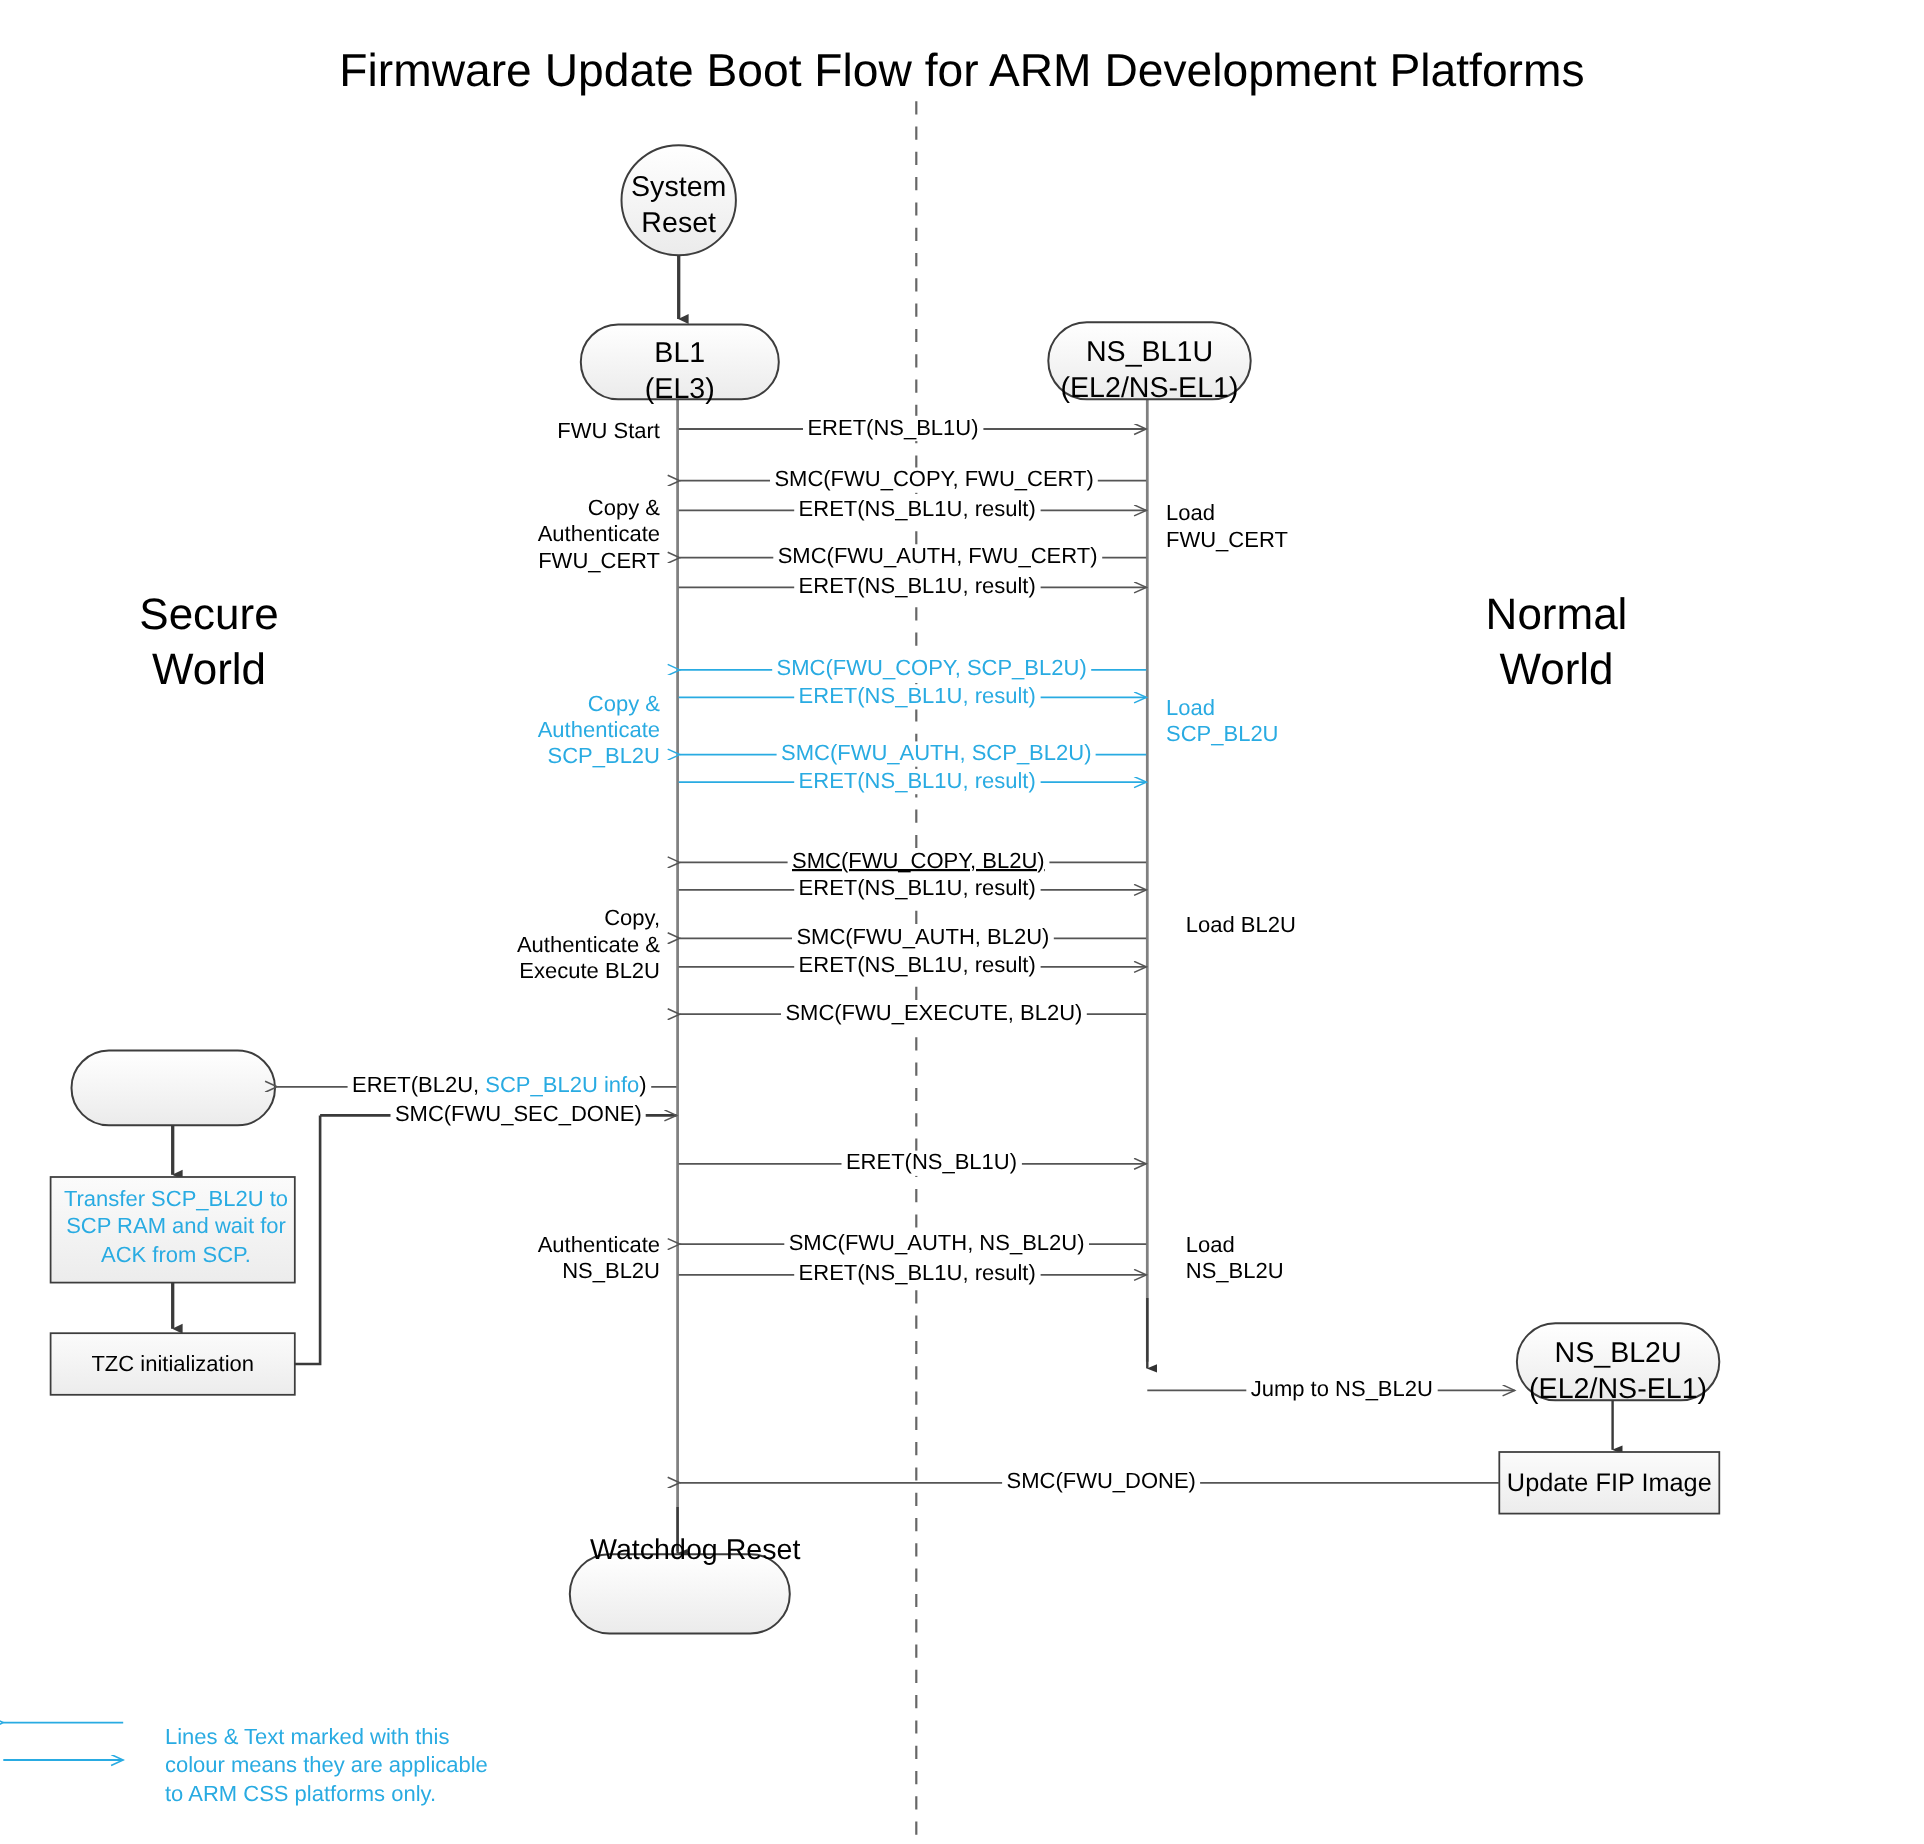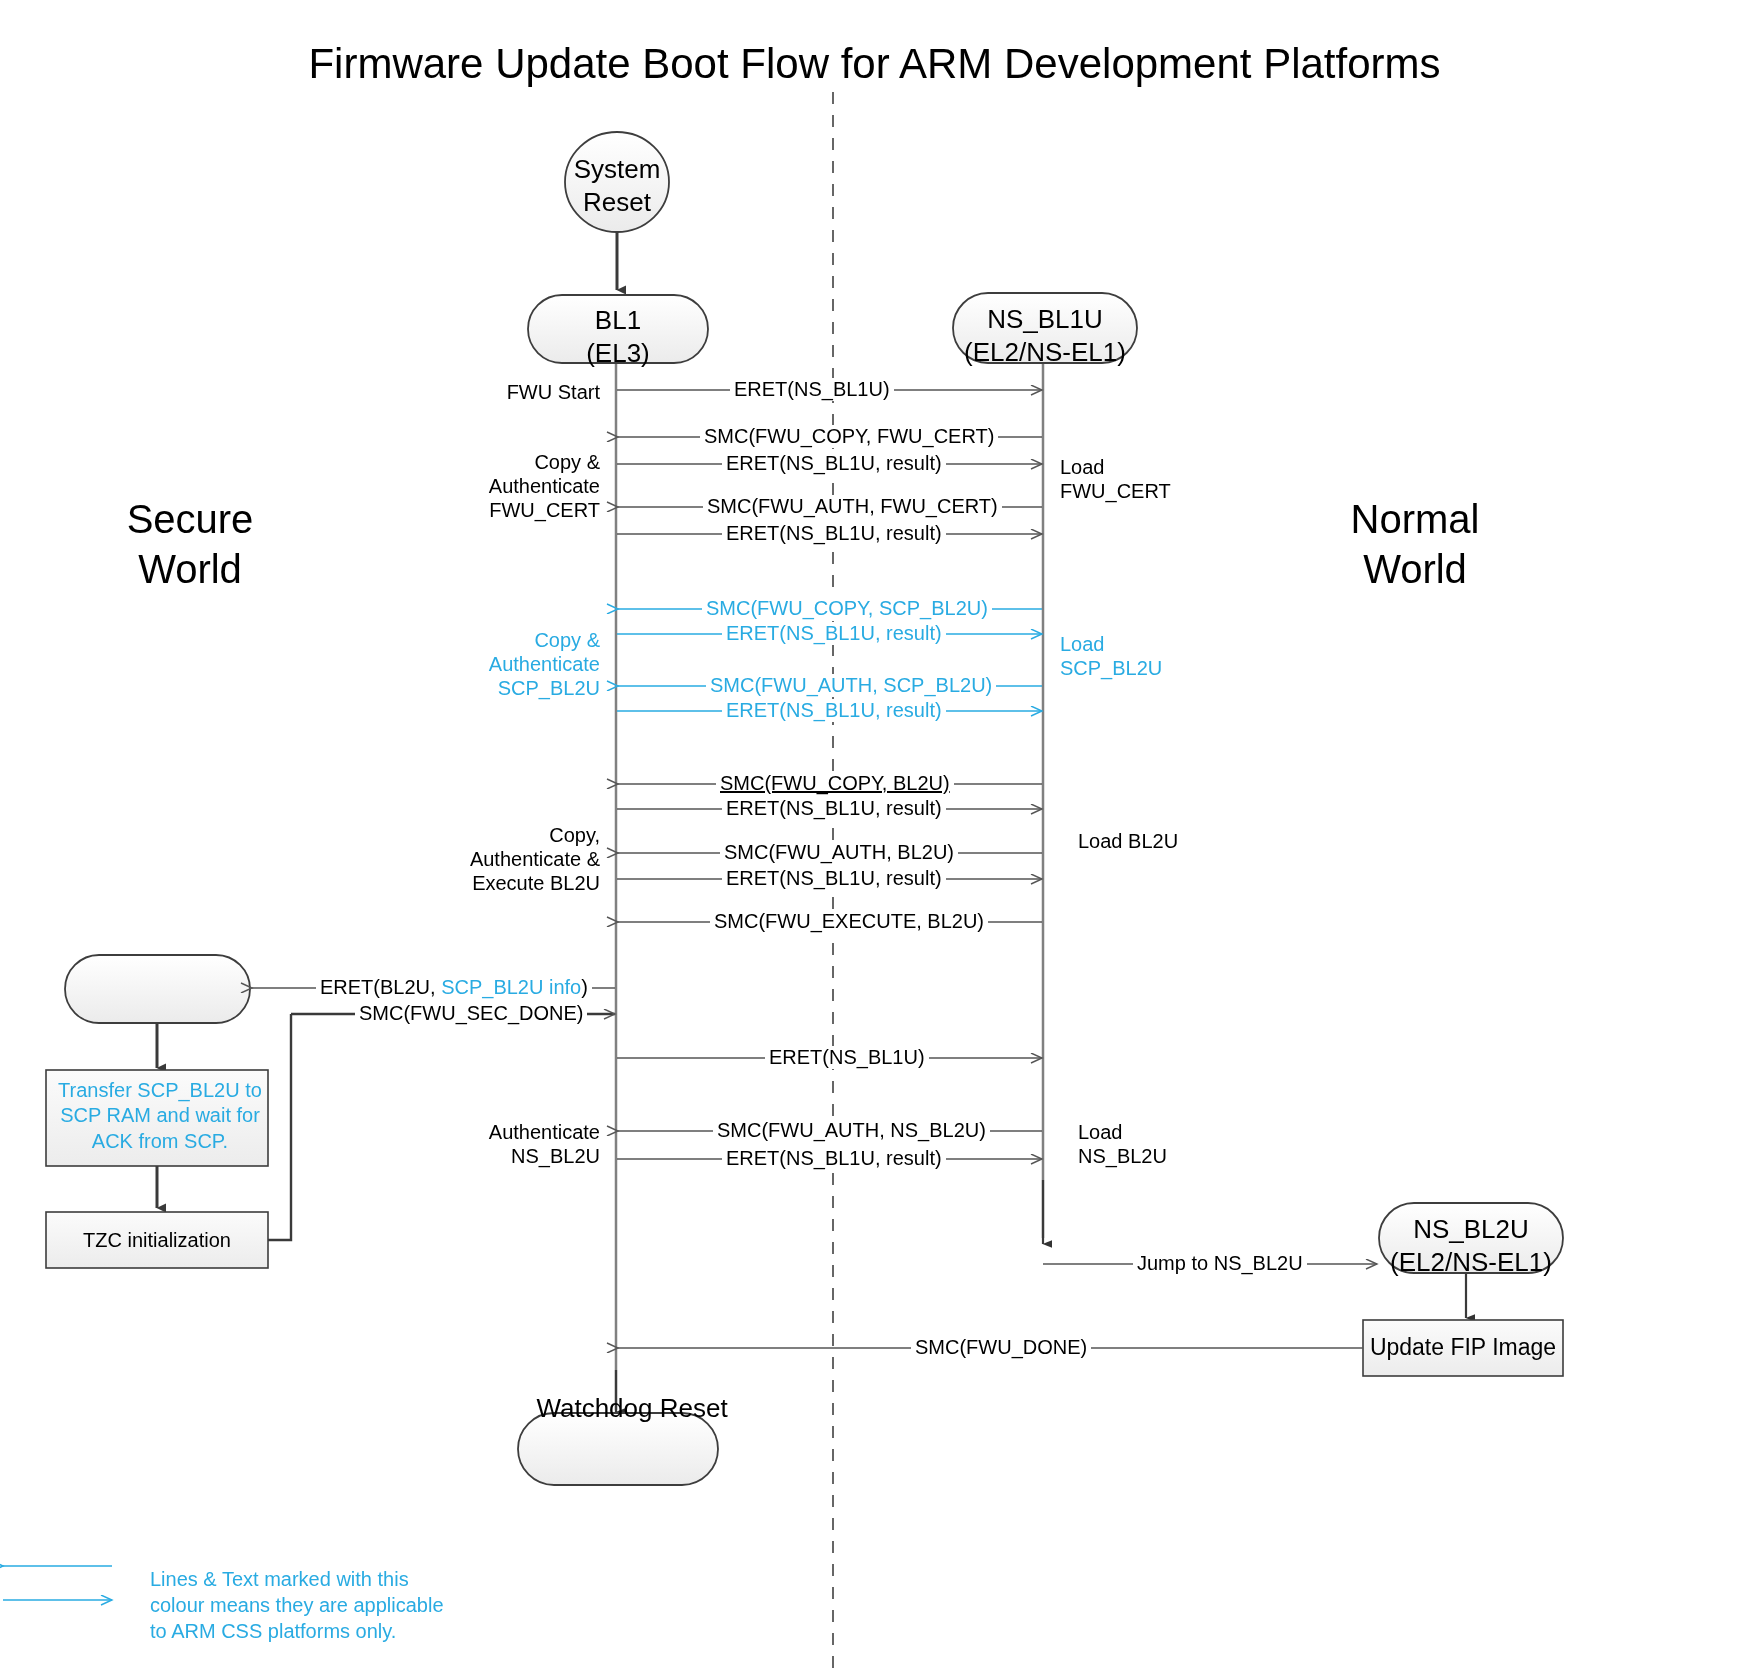--- a/index.html
+++ b/index.html
@@ -37,20 +37,21 @@
     letter-spacing: 0px;
     margin-top: 32px;
   }
   .world-label {
     position: absolute;
     text-align: center;
     font-size: 40px;
     line-height: 1.24;
     color: #000;
     white-space: pre-line;
+    margin-top: 40px;
   }
   #secure-world-label { left: 60px; top: 495px; width: 260px; }
   #normal-world-label { left: 1285px; top: 495px; width: 260px; }
 
   .node-text {
     position: absolute;
     text-align: center;
     font-size: 26px;
     line-height: 1.28;
     color: #000;

